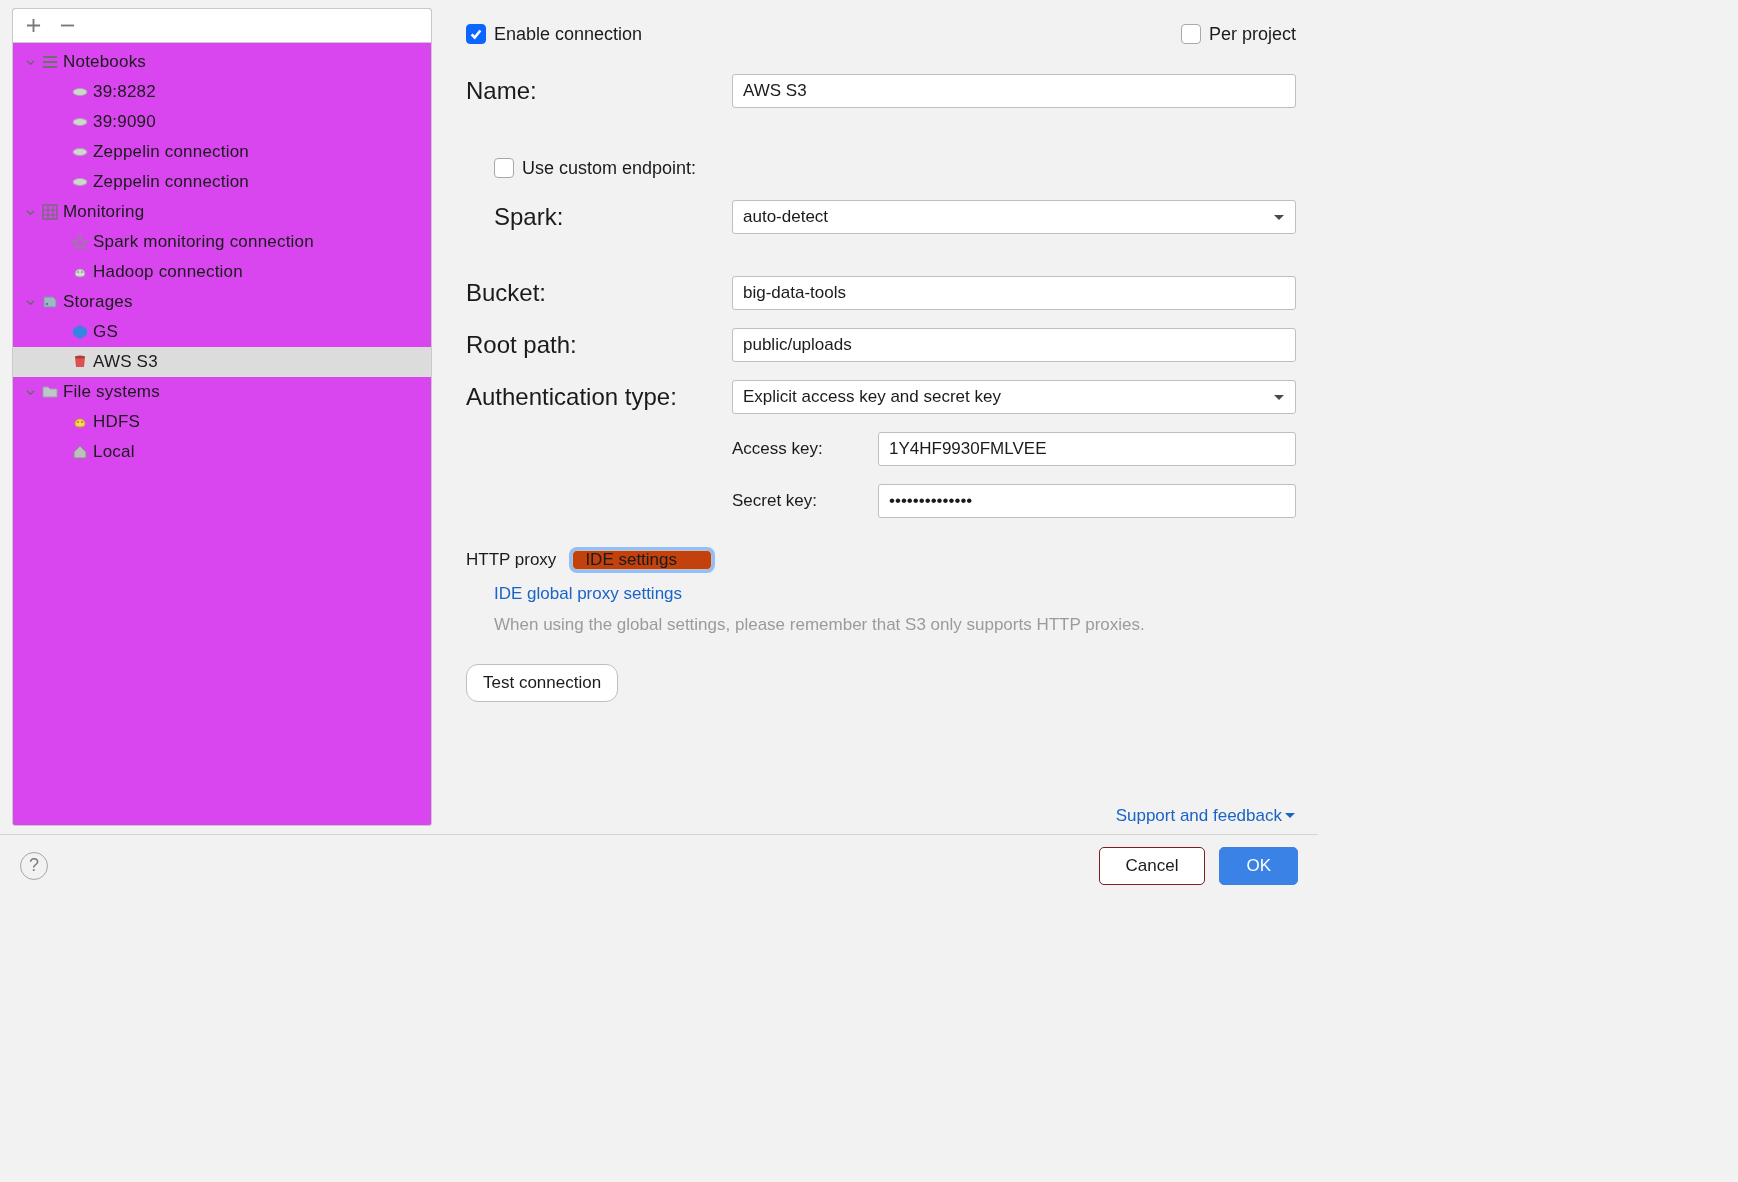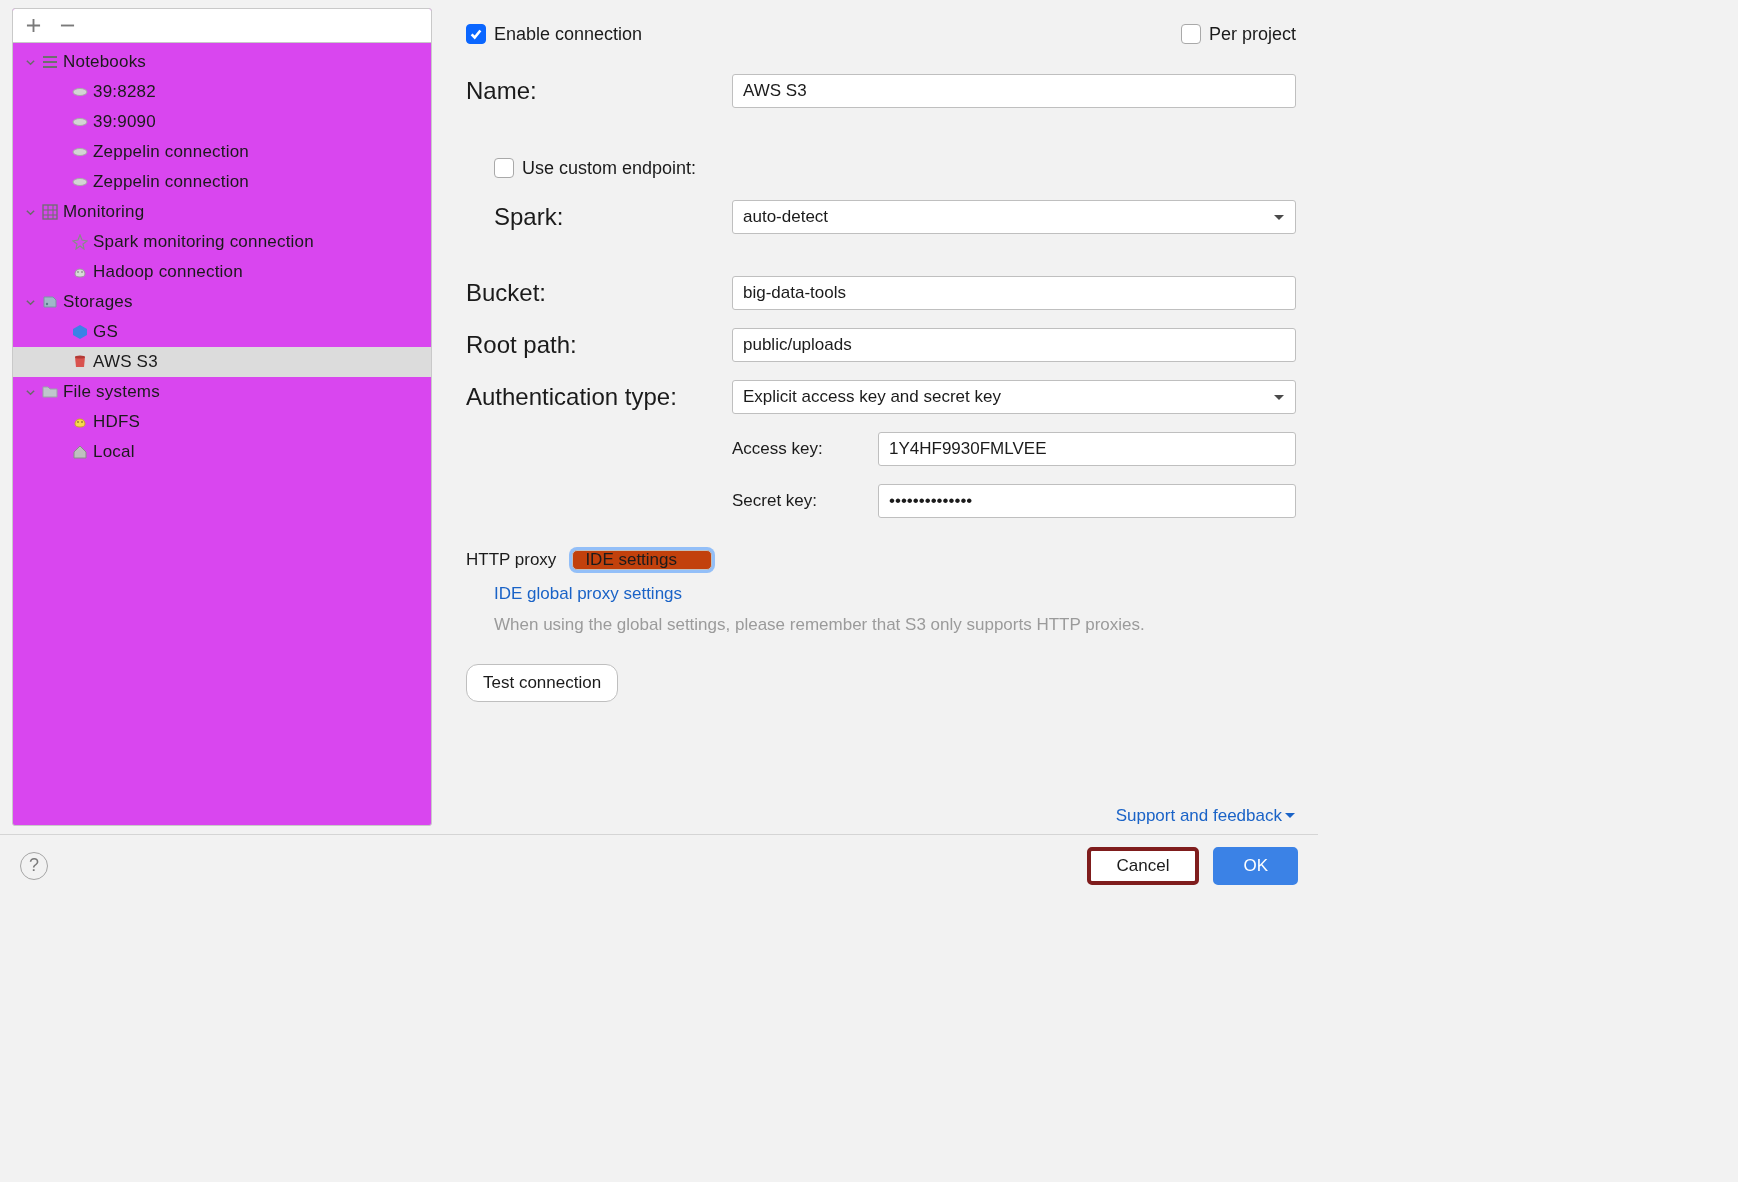--- a/index.html
+++ b/index.html
@@ -85,21 +85,21 @@
     height:62px; border-top:1px solid #d5d5d5;
     display:flex; align-items:center; padding:0 20px;
     justify-content:space-between; background:#f2f2f2;
   }
   .help-btn {
     width:28px; height:28px; border:1.5px solid #a5a5a5; border-radius:50%;
     display:flex; align-items:center; justify-content:center; color:#7a7a7a; font-size:18px; cursor:pointer;
   }
   .footer-right { display:flex; gap:14px; }
   .btn {
-    height:38px; padding:0 26px; border-radius:5px; border:4px solid #7f1d1d;
+    height:38px; padding:0 26px; border-radius:5px; border:1px solid #7f1d1d;
     background:#fff; font-size:17px; cursor:pointer; display:flex; align-items:center;
   }
   .btn.primary { background:#3b82e6; border-color:#3b82e6; color:#fff; }
   .sep { height:24px; }
 </style>
 </head>
 <body>
 
 <div class="app">
   <div class="main-row">

